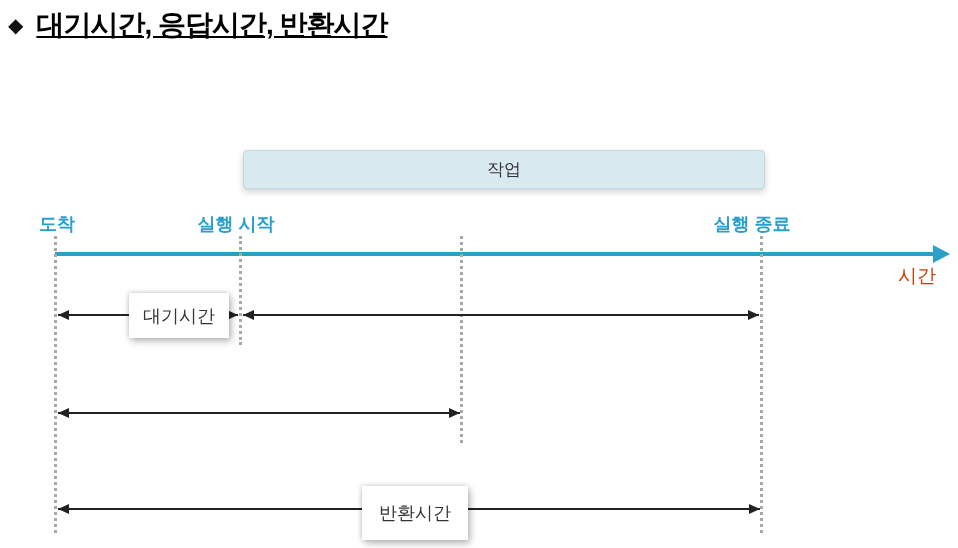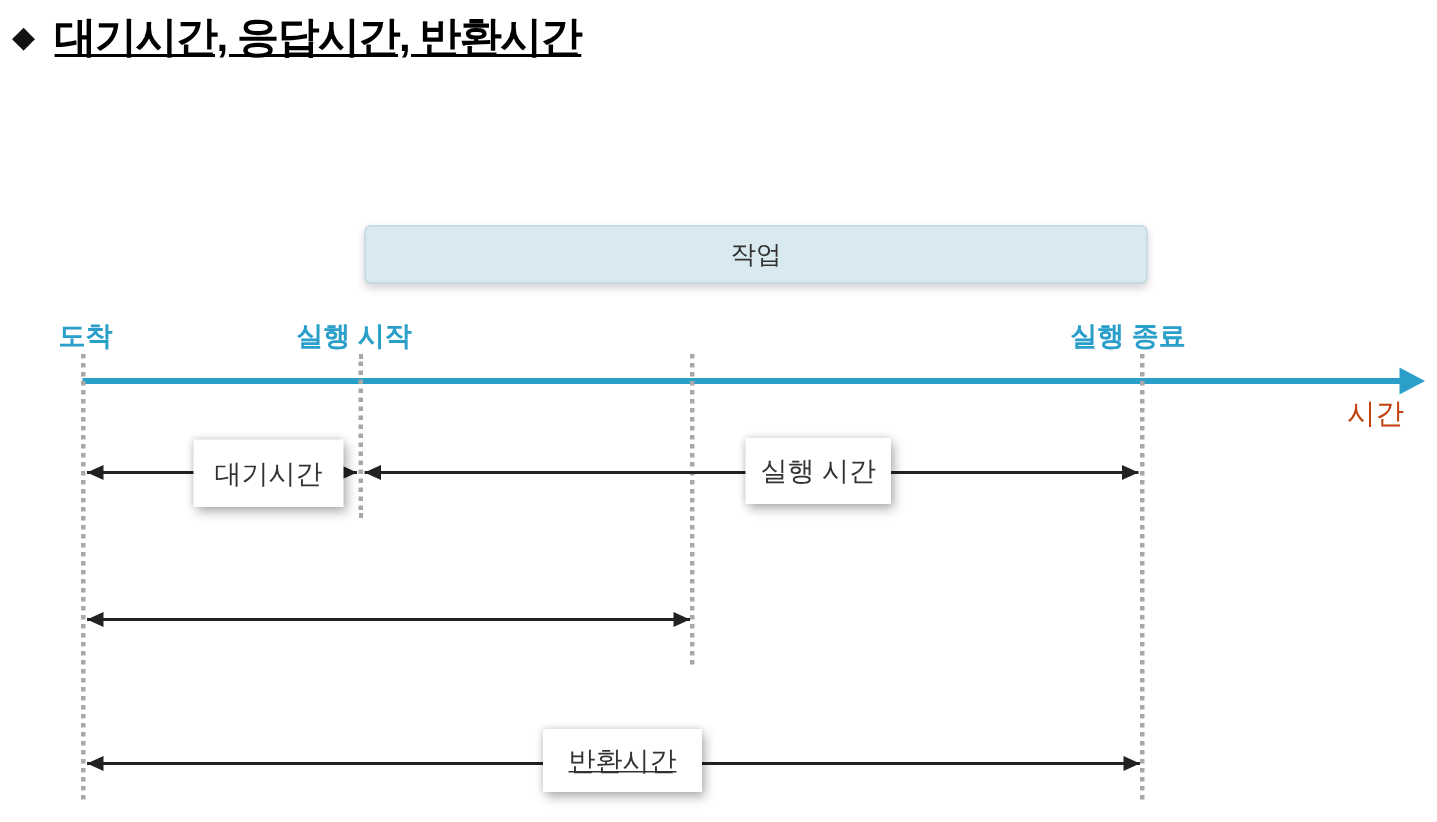--- a/index.html
+++ b/index.html
@@ -61,21 +61,21 @@
   
   .ilabel{
     position:absolute;background:#fff;
     box-shadow:2px 3px 7px rgba(0,0,0,0.30), -1px -1px 4px rgba(0,0,0,0.12);
     display:flex;align-items:center;justify-content:center;
     font-size:18px;color:var(--text-dark,#333);white-space:nowrap;
   }
   #label-waiting{left:99px;top:293px;width:100px;height:45px;margin-left:30px;}
   #label-execution{left:497px;top:292px;width:97px;height:44px;}
   #label-response{left:207px;top:389px;width:100px;height:46px;}
-  #label-turnaround{left:362px;top:486px;width:106px;height:42px;text-decoration:underline;}
+  #label-turnaround{left:362px;top:486px;width:106px;height:54px;}
 </style>
 </head>
 <body>
 
 <div id="canvas">
 
   <div class="title-row">
     <span class="title-bullet">◆</span>
     <span class="title-text">대기시간, 응답시간, 반환시간</span>
   </div>
@@ -96,16 +96,15 @@
   <div class="guide" id="guide-exec-start"></div>
   <div class="guide" id="guide-first-output"></div>
   <div class="guide" id="guide-exec-end"></div>
 
   <div class="iarrow" id="arrow-waiting"></div>
   <div class="iarrow" id="arrow-execution"></div>
   <div class="iarrow" id="arrow-response"></div>
   <div class="iarrow" id="arrow-turnaround"></div>
 
   <div class="ilabel" id="label-waiting">대기시간</div>
-  <div class="ilabel" id="label-execution">실행 시간</div>
   <div class="ilabel" id="label-turnaround">반환시간</div>
 
 </div>
 
 </body></html>

